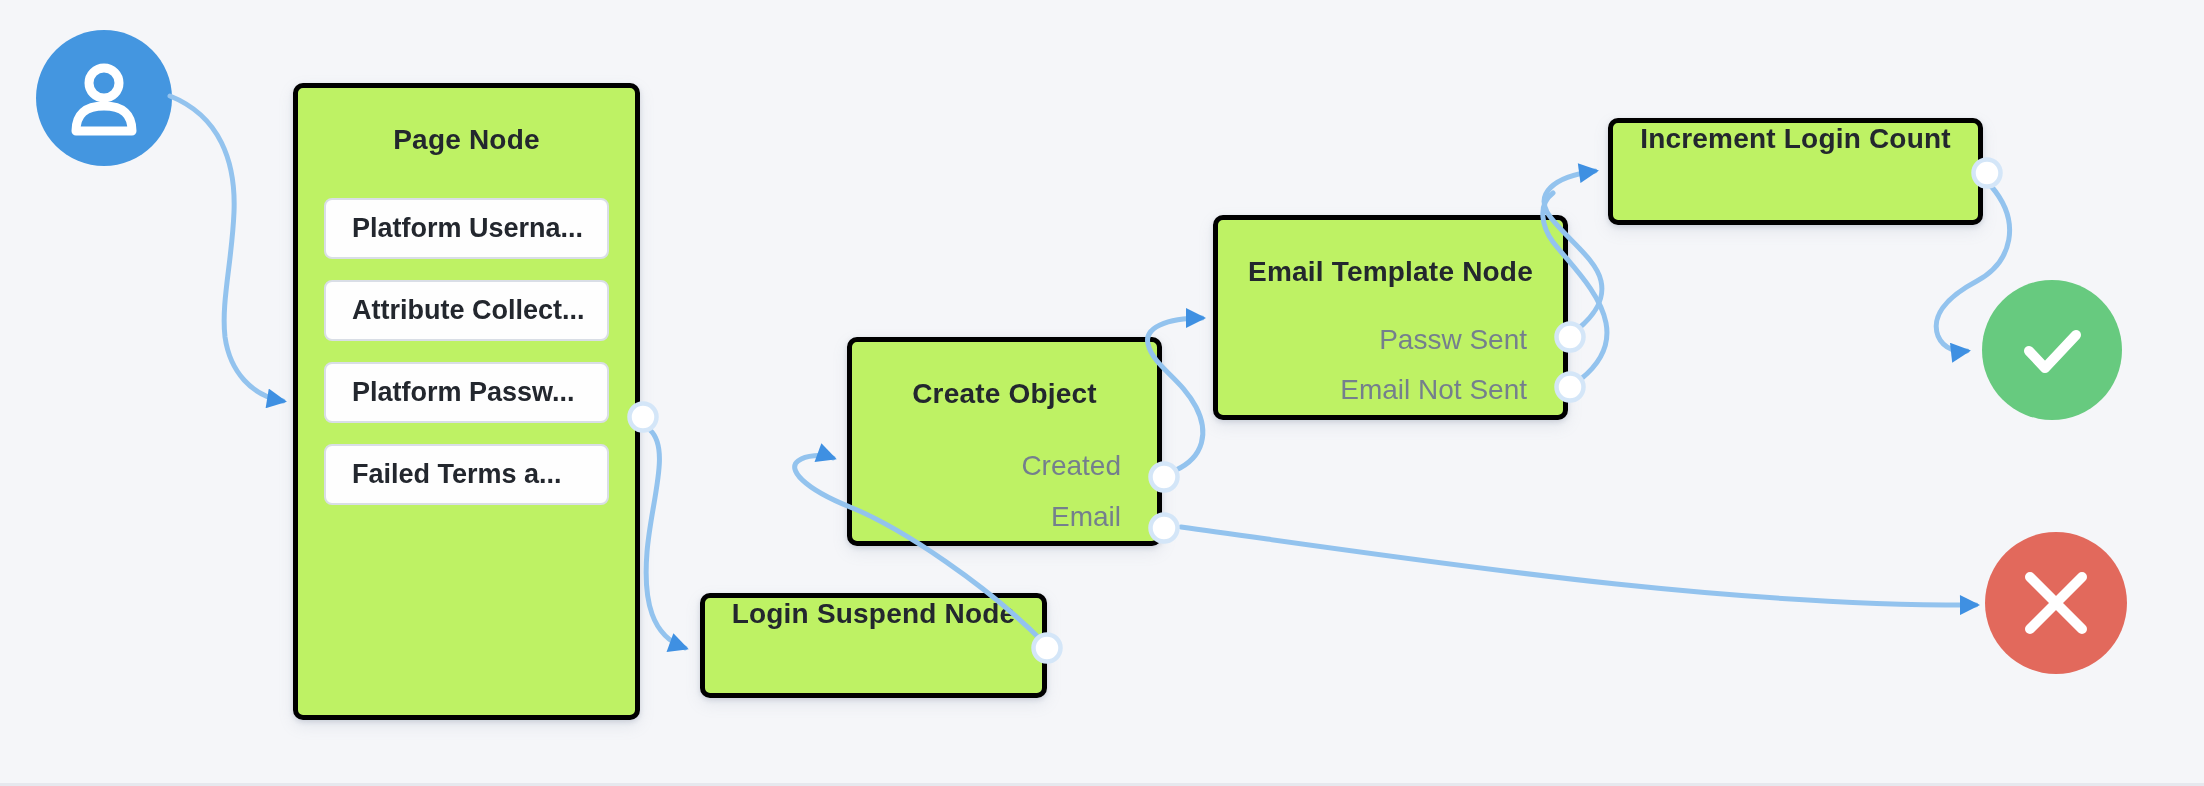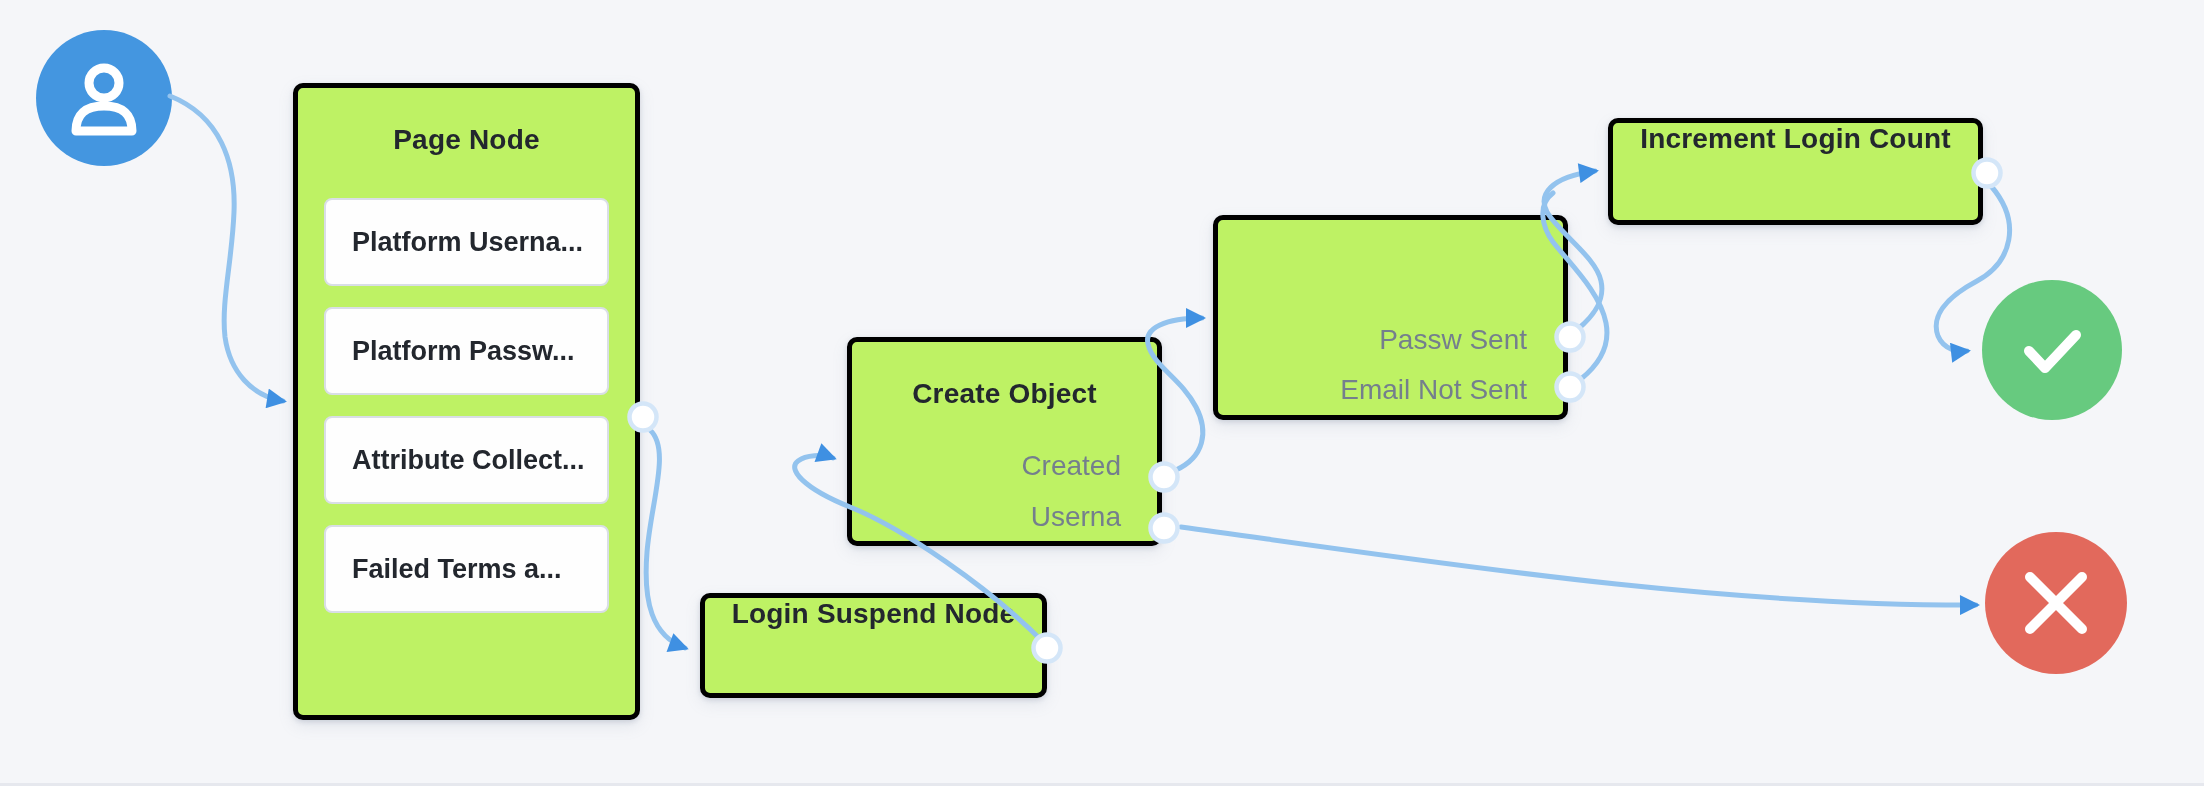--- a/index.html
+++ b/index.html
@@ -21,21 +21,21 @@
     margin-top:36px;letter-spacing:.2px;
   }
   .node.center-title{display:flex;align-items:flex-start;justify-content:center;}
   .node.center-title .node-title{margin-top:0;}
   .outcome{
     position:absolute;right:36px;height:40px;line-height:40px;
     font-size:28px;color:#747f8d;text-align:right;white-space:nowrap;
   }
   .page-items{position:absolute;left:26px;right:26px;top:110px;}
   .page-item{
-    height:88px;box-sizing:border-box;margin-bottom:21px;background:#fefefe;
+    height:61px;box-sizing:border-box;margin-bottom:21px;background:#fefefe;
     border:2px solid #d9dee6;border-radius:8px;display:flex;align-items:center;
     padding-left:26px;font-size:27px;font-weight:700;color:#23272e;white-space:nowrap;
   }
 
   
   .terminal{position:absolute;border-radius:50%;display:flex;align-items:center;justify-content:center;z-index:2;}
   .terminal.start{left:36px;top:30px;width:136px;height:136px;background:#4496e0;}
   .terminal.success{left:1982px;top:280px;width:140px;height:140px;background:#67ca7f;}
   .terminal.failure{left:1985px;top:532px;width:142px;height:142px;background:#e2695c;}
 
@@ -53,37 +53,38 @@
     <svg width="92" height="92" viewBox="-46 -46 92 92">
       <circle cx="0" cy="-15" r="15" fill="none" stroke="#ffffff" stroke-width="9"></circle>
       <path d="M -28 33 Q -28 8 0 8 Q 28 8 28 33 Z" fill="none" stroke="#ffffff" stroke-width="9" stroke-linejoin="round"></path>
     </svg>
   </div>
 
   <div class="node" style="left:293px;top:83px;width:347px;height:637px;">
     <div class="node-title">Page Node</div>
     <div class="page-items">
       <div class="page-item">Platform Userna...</div>
+      <div class="page-item">Attribute Collect...</div>
       <div class="page-item">Platform Passw...</div>
-      <div class="page-item">Attribute Collect...</div>
       <div class="page-item">Failed Terms a...</div>
     </div>
   </div>
 
   <div class="node" style="left:847px;top:337px;width:315px;height:209px;">
     <div class="node-title">Create Object</div>
     <div class="outcome" style="top:104px;">Created</div>
-    <div class="outcome" style="top:155px;">Userna</div>
+    <div class="outcome" style="top:155px;">Email</div>
   </div>
 
   <div class="node center-title" style="left:700px;top:593px;width:347px;height:105px;">
     <div class="node-title">Login Suspend Node</div>
   </div>
 
   <div class="node" style="left:1213px;top:215px;width:355px;height:205px;">
+    <div class="node-title">Email Template Node</div>
     <div class="outcome" style="top:100px;">Passw Sent</div>
     <div class="outcome" style="top:150px;">Email Not Sent</div>
   </div>
 
   <div class="node center-title" style="left:1608px;top:118px;width:375px;height:107px;">
     <div class="node-title">Increment Login Count</div>
   </div>
 
   <div class="terminal success">
     <svg width="80" height="80" viewBox="-40 -40 80 80">

